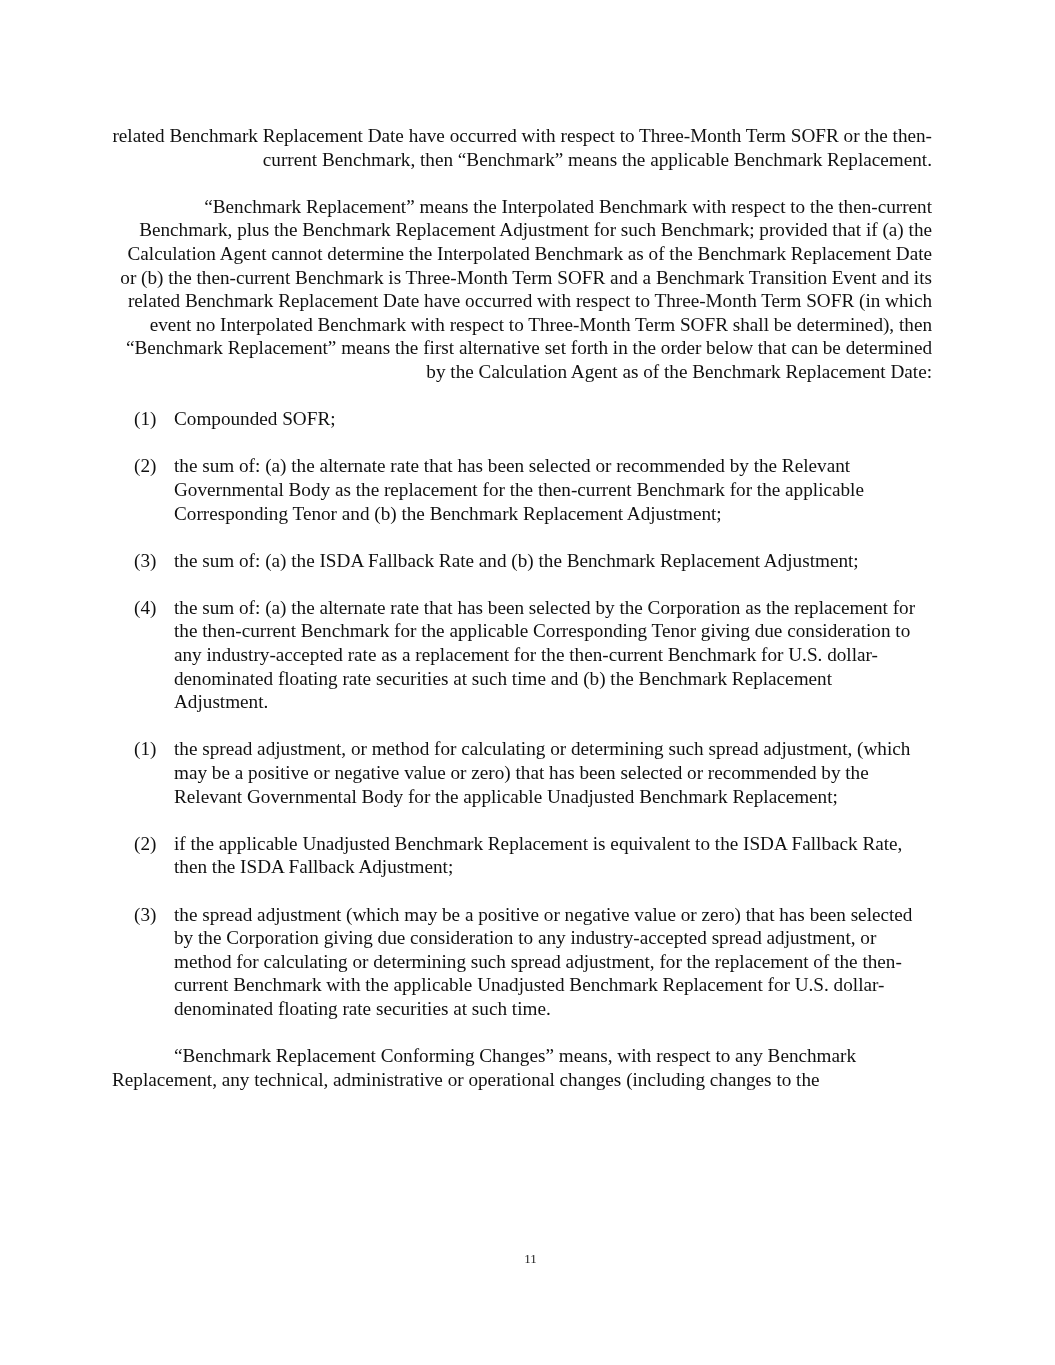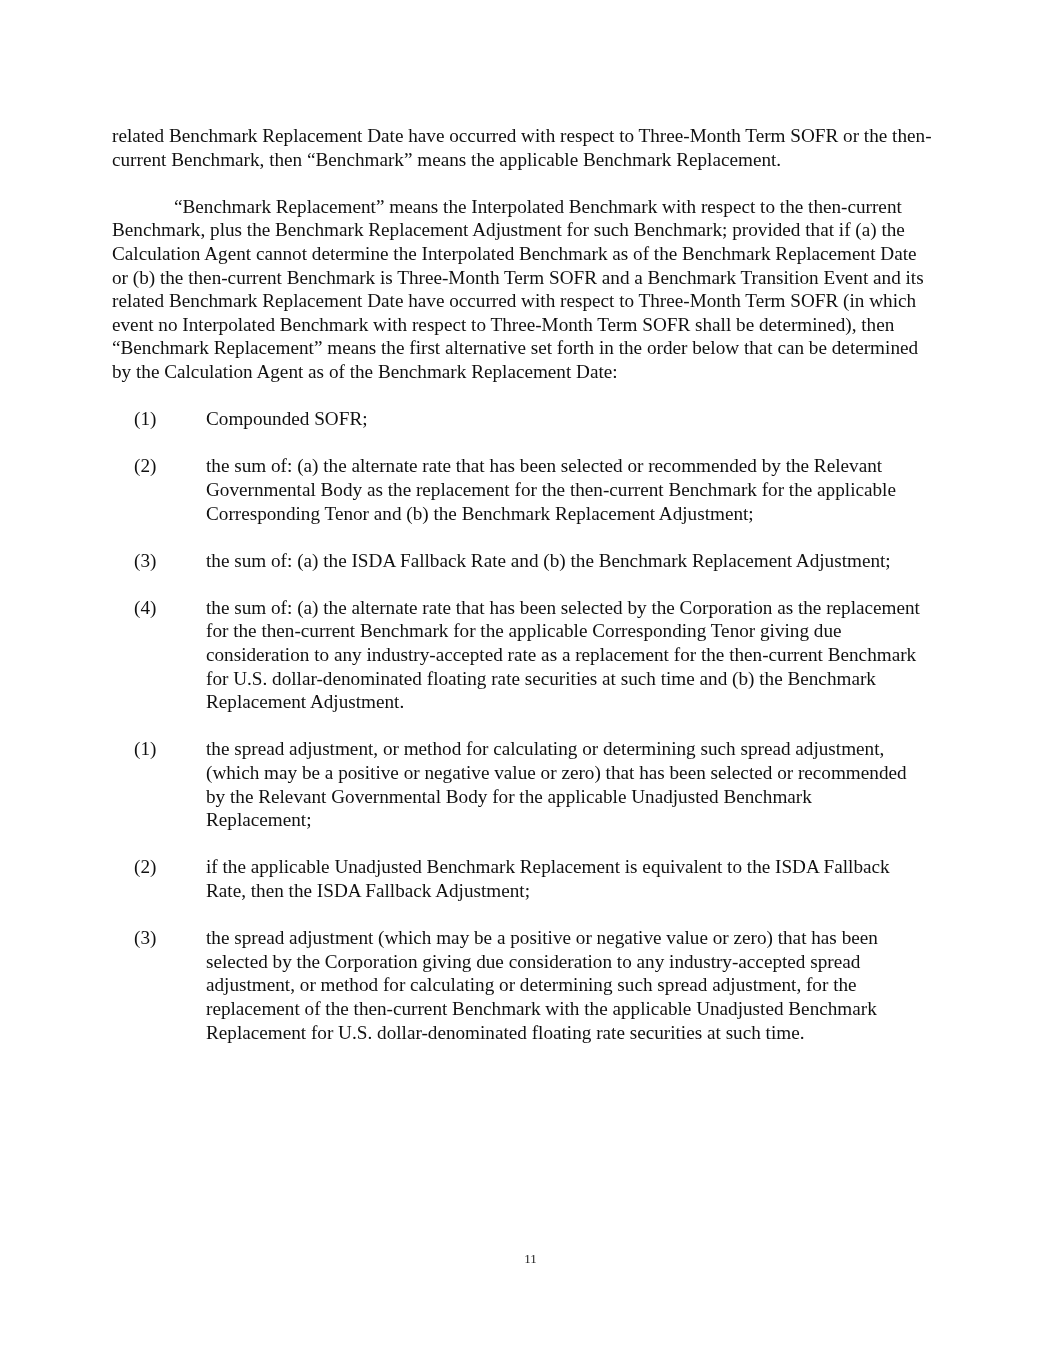--- a/index.html
+++ b/index.html
@@ -3,27 +3,27 @@
 <meta charset="utf-8">
 <style>
   html, body { margin: 0; padding: 0; background: #ffffff; }
   body { width: 1055px; height: 1365px; position: relative; overflow: hidden; }
   .page {
     position: absolute; left: 112px; top: 124px; width: 820px;
     font-family: "Liberation Serif", "DejaVu Serif", serif;
     font-size: 19.2px; line-height: 23.6px; color: #111;
   }
   p { margin: 0; }
-  .para { margin-bottom: 23.6px; }
+  .para { margin-bottom: 23.6px; text-align: right; }
   .indent { text-indent: 62px; }
   .term { }
   .list { margin: 0 0 23.6px 0; padding: 0; }
   .item { display: flex; margin-bottom: 23.6px; }
   .num { width: 62px; flex: 0 0 62px; padding-left: 22px; box-sizing: border-box; }
-  .itext { flex: 1; padding-right: 10px; margin-left: 32px; }
+  .itext { flex: 1; padding-right: 10px; }
   .pagenum {
     position: absolute; left: 3px; width: 1055px; top: 1251px; text-align: center;
     font-family: "Liberation Serif", serif; font-size: 13px; color: #222;
   }
 </style>
 </head>
 <body>
 
 <div class="page">
 
@@ -59,16 +59,17 @@
     <div class="item">
         <span class="num">(2)</span>
         <span class="itext">if the applicable Unadjusted Benchmark Replacement is equivalent to the ISDA Fallback Rate, then the ISDA Fallback Adjustment;</span>
       </div>
     <div class="item">
         <span class="num">(3)</span>
         <span class="itext">the spread adjustment (which may be a positive or negative value or zero) that has been selected by the Corporation giving due consideration to any industry-accepted spread adjustment, or method for calculating or determining such spread adjustment, for the replacement of the then-current Benchmark with the applicable Unadjusted Benchmark Replacement for U.S. dollar-denominated floating rate securities at such time.</span>
       </div>
   </div>
 
+  <p class="indent"><span>“</span><span class="term">Benchmark Replacement Conforming Changes</span><span>”</span><span> means, with respect to any Benchmark Replacement, any technical, administrative or operational changes (including changes to the</span></p>
 
 </div>
 
 <div class="pagenum">11</div>
 
 </body></html>

